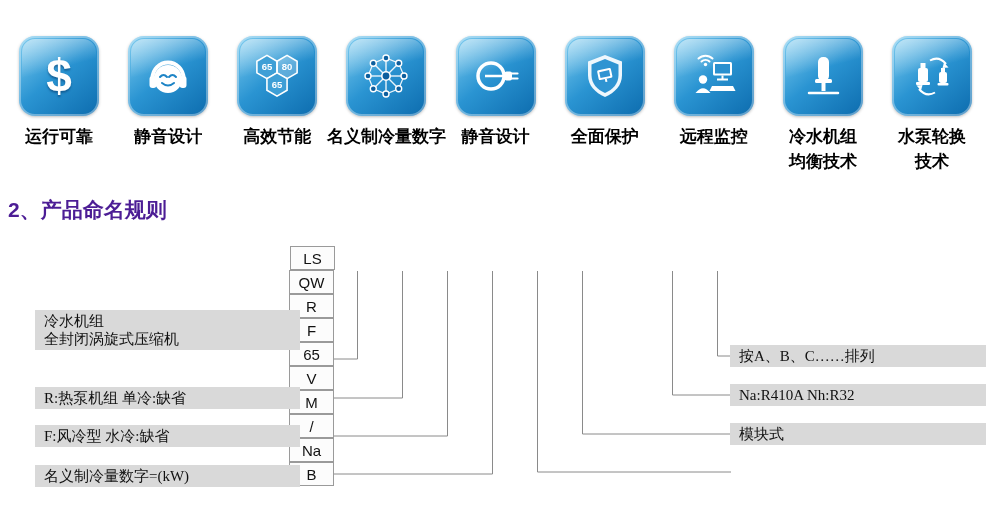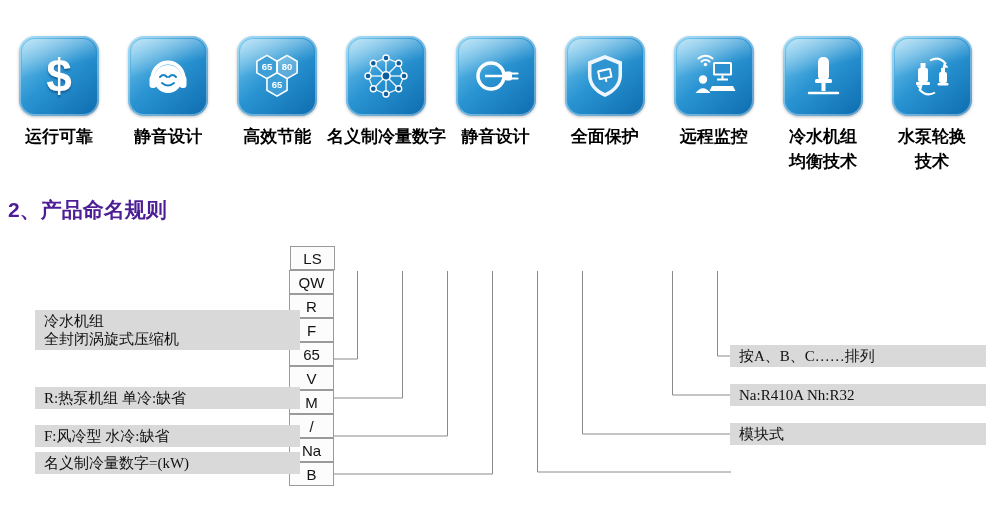--- a/index.html
+++ b/index.html
@@ -218,19 +218,19 @@
     <div class="code">M</div>
     <div class="code">/</div>
     <div class="code">Na</div>
     <div class="code">B</div>
   </div>
 
   <div class="lbl left" style="top:310px">冷水机组</div>
   <div class="lbl left" style="top:328px">全封闭涡旋式压缩机</div>
   <div class="lbl left" style="top:425px">F:风冷型 水冷:缺省</div>
   <div class="lbl left" style="top:387px">R:热泵机组 单冷:缺省</div>
-  <div class="lbl left" style="top:452px">名义制冷量数字=(kW)</div>
+  <div class="lbl left" style="top:465px">名义制冷量数字=(kW)</div>
 
   <div class="lbl right" style="top:345px">按A、B、C……排列</div>
   <div class="lbl right" style="top:384px">Na:R410A Nh:R32</div>
   <div class="lbl right" style="top:423px">模块式</div>
 
 </div>
 
 </body></html>

